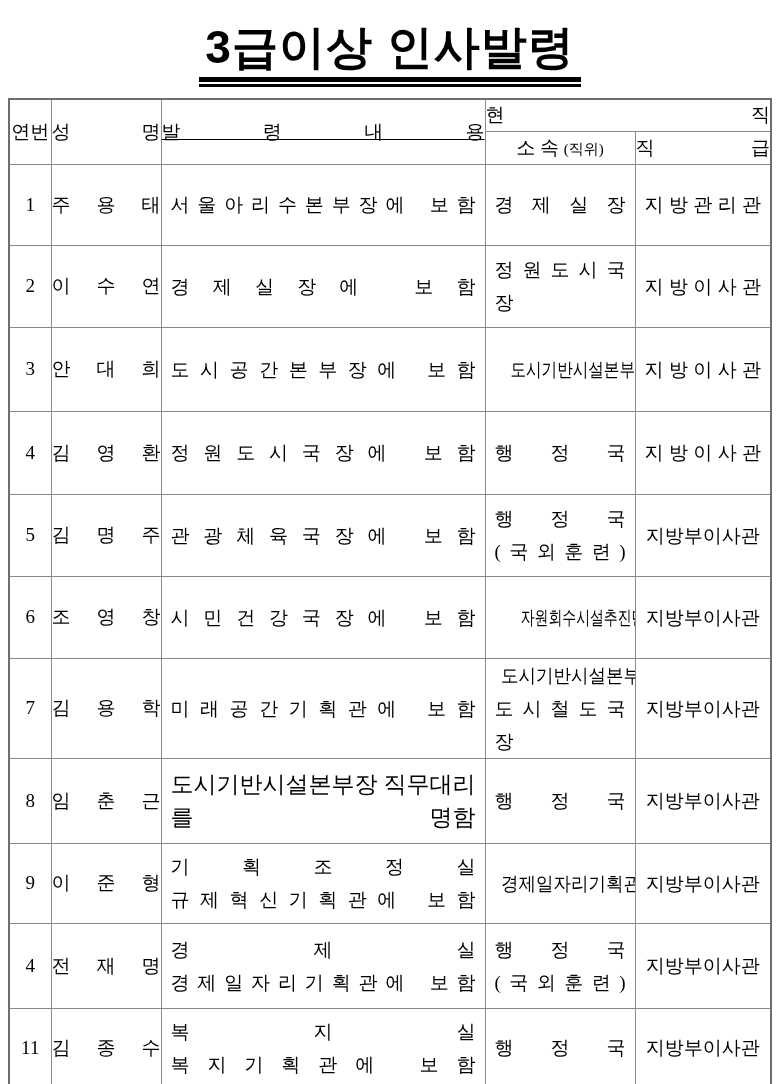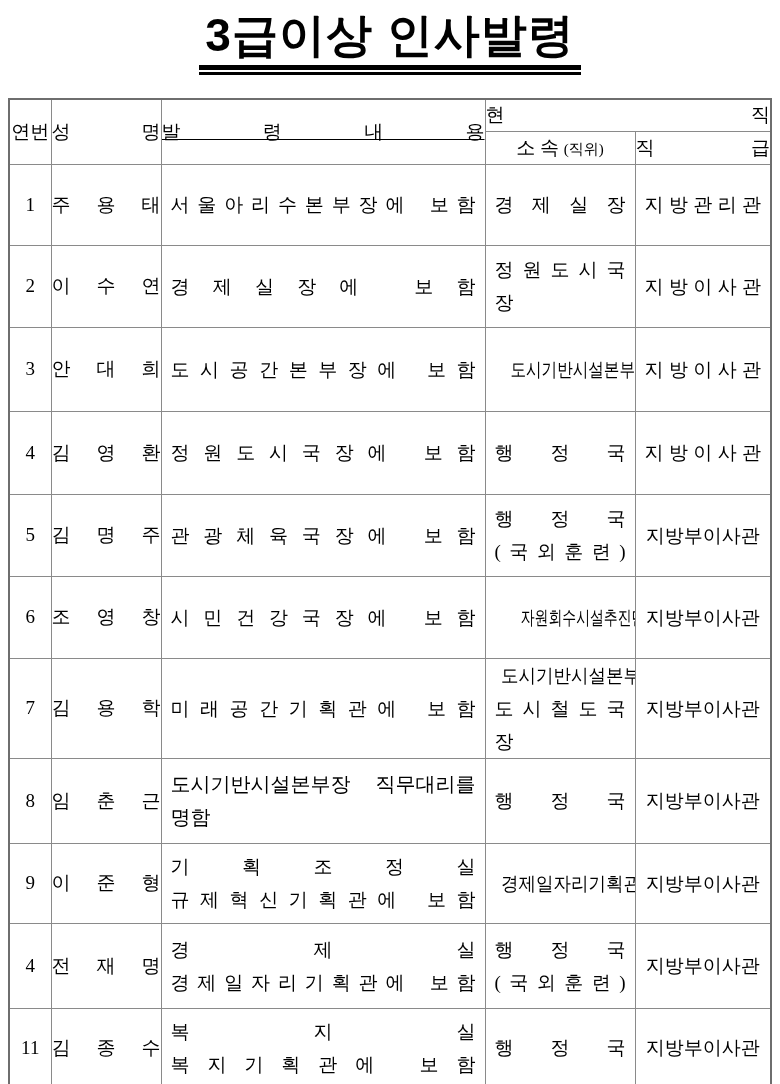--- a/index.html
+++ b/index.html
@@ -2,21 +2,21 @@
 <html><head>
 <meta charset="utf-8">
 <style>
   html,body{margin:0;padding:0;}
   body{
     width:780px;height:1084px;background:#ffffff;position:relative;
     font-family:"Liberation Serif","DejaVu Serif",serif;color:#000;
     overflow:hidden;
   }
   
-  .title-wrap{position:absolute;top:6px;left:0;width:780px;text-align:center;}
+  .title-wrap{position:absolute;top:18px;left:0;width:780px;text-align:center;}
   .title{
     font-family:"Liberation Sans","DejaVu Sans",sans-serif;
     font-weight:800;font-size:46px;letter-spacing:1px;line-height:58px;color:#000;
     display:inline-block;
   }
   .title-underline{width:382px;margin:1px auto 0 auto;}
   .title-underline .bar1{height:5px;background:#000;}
   .title-underline .bar2{height:3px;background:#000;margin-top:2px;}
   
   table.sheet{
@@ -40,21 +40,21 @@
   .line:empty{display:none;}
   .pad-name{padding:0 13px;}
   .pad-head-detail{padding:0 62px;text-decoration:underline;}
   .pad-head-current{padding:0 72px;font-family:Liberation Mono, monospace;}
   .pad-head-name{padding:0 20px;}
   .pad-head-rank{padding:0 30px;}
   td.name-cell{
     font-family:Liberation Sans, sans-serif;
     font-weight:700;font-size:21px;
   }
-  .small-line{font-size:20px;letter-spacing:0;}
+  .small-line{font-size:23px;letter-spacing:0;}
   .paren-small{font-size:15px;text-align:center;}
   .sqz{display:inline-block;white-space:nowrap;transform-origin:50% 50%;}
   .s82{transform:scaleX(.82);}
   .s73{transform:scaleX(.73);}
   .s92{transform:scaleX(.92);}
   th{font-size:19px;}
 </style>
 </head>
 <body>
 

